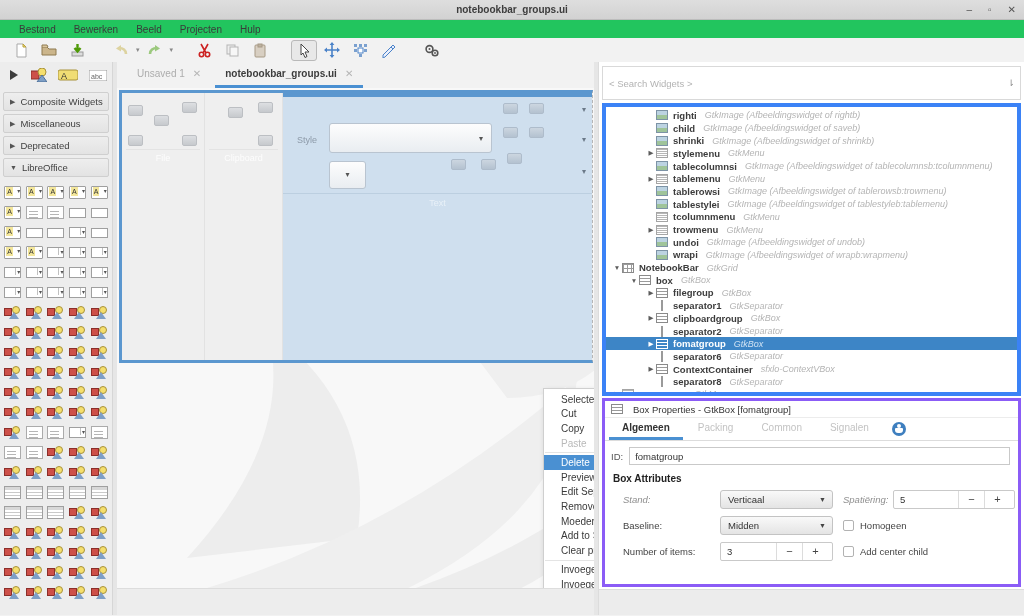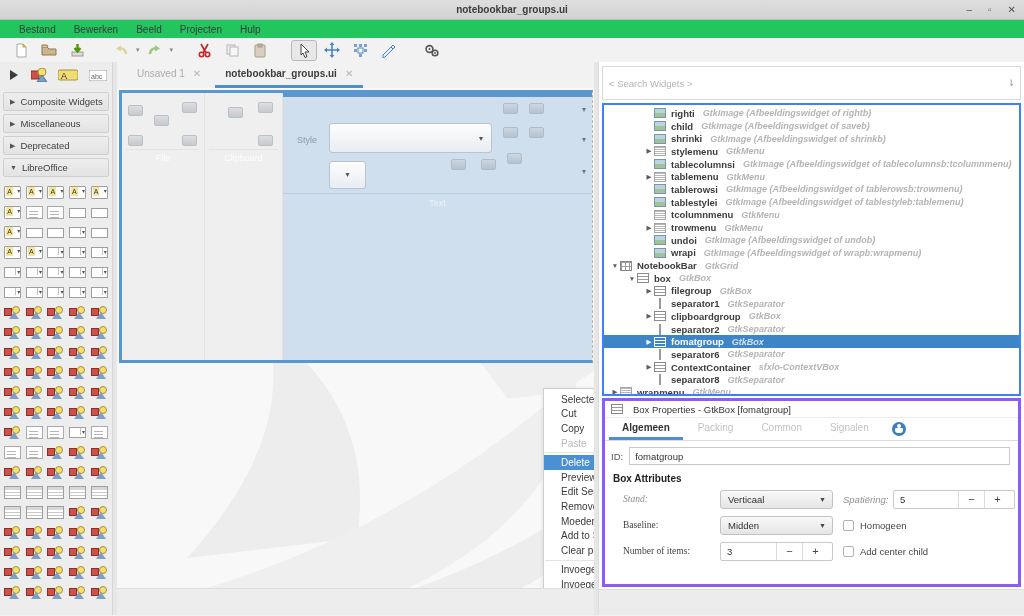--- a/index.html
+++ b/index.html
@@ -78,25 +78,25 @@
   .ctxmenu{position:absolute;left:426px;top:300px;width:112px;background:#fff;border:1px solid #cfcfcf;box-shadow:2px 3px 6px rgba(0,0,0,.18);padding:3px 0;z-index:50;}
   .cmi{height:14.6px;display:flex;align-items:center;padding-left:17px;padding-right:6px;font-size:10px;color:#3a3a3a;position:relative;}
   .cmi.disabled{color:#b9b9b9;}
   .cmi.highlighted{background:#4a90d2;color:#fff;}
   .cmsep{height:1px;background:#e4e4e4;margin:2px 1px;}
 
   
   .searchrow{padding:4px 3px 3px 3px;}
   .searchbox{height:17px;border:1px solid #d9d9d9;background:#fff;display:flex;align-items:center;padding:16px 6px;color:#b3b3b3;font-size:9.5px;position:relative;}
   .searchbox .sarr{position:absolute;right:5px;color:#8b8b8b;font-size:9px;}
-  .tree{height:293px;border:2px solid #3b82f6;margin:0 3px;background:#fff;overflow:hidden;padding-top:2px;}
+  .tree{height:293px;border:4px solid #3b82f6;margin:0 3px;background:#fff;overflow:hidden;padding-top:2px;}
   .trow{height:12.7px;display:flex;align-items:center;font-size:9.5px;white-space:nowrap;}
   .trow .exp{width:10px;font-size:6.5px;color:#5c5c5c;text-align:center;flex:none;}
   .trow .tname{font-weight:bold;color:#3c3c3c;margin-right:8px;}
-  .trow .tclass{font-style:italic;color:#b4b4b4;font-size:9px;font-weight:bold;}
+  .trow .tclass{font-style:italic;color:#b4b4b4;font-size:9px;}
   .trow.sel{background:#3d85c6;}
   .trow.sel .tname{color:#fff;}
   .trow.sel .tclass{color:#cfe2f3;}
   .trow.sel .exp{color:#fff;}
   .ti{width:12px;height:10px;flex:none;margin-right:5px;display:inline-block;position:relative;}
   .ti.image{background:linear-gradient(#bcd3e2 0 4px,#9fc49a 4px);border:1px solid #7d93a6;}
   .ti.menu{background:#fff;border:1px solid #a5a5a5;background-image:repeating-linear-gradient(#fff 0 1px,#b7b7b7 1px 2px);background-origin:content-box;padding:1px;}
   .ti.grid{background:#fff;border:1px solid #8a8a8a;background-image:linear-gradient(#9b9b9b 0 1px,transparent 1px),linear-gradient(90deg,#9b9b9b 0 1px,transparent 1px);background-size:4px 4px;}
   .ti.box{background:#fff;border:1px solid #8a8a8a;background-image:repeating-linear-gradient(transparent 0 2px,#9b9b9b 2px 3px);}
   .trow.sel .ti.box{border-color:#fff;background:#3d85c6;background-image:repeating-linear-gradient(transparent 0 2px,#fff 2px 3px);}
@@ -108,21 +108,21 @@
   .ptab{padding:4px 13px 4px 13px;font-size:10px;color:#c3c3c3;border-bottom:3px solid transparent;}
   .ptab.active{color:#333;font-weight:bold;border-bottom:3px solid #4a90d2;}
   .a11y{width:14px;height:14px;border-radius:50%;background:#3e7fbf;margin:0 0 4px 8px;position:relative;}
   .a11y::before{content:"";position:absolute;left:5px;top:2px;width:4px;height:4px;border-radius:50%;background:#fff;}
   .a11y::after{content:"";position:absolute;left:3px;top:6px;width:8px;height:5px;background:#fff;border-radius:1px 1px 3px 3px;}
   .idrow{display:flex;align-items:center;padding:6px 8px 4px 6px;gap:6px;}
   .idrow .lbl{font-size:9.5px;color:#555;}
   .idrow input{flex:1;height:18px;border:1px solid #c9c9c9;font-size:9.5px;padding:0 5px;color:#333;font-family:inherit;background:#fff;}
   .sectlbl{font-weight:bold;font-size:10px;color:#222;padding:4px 0 2px 8px;}
   .frow{display:flex;align-items:center;height:26px;position:relative;}
-  .flbl{position:absolute;left:18px;font-size:9.5px;font-family:Liberation Serif, serif;}
+  .flbl{position:absolute;left:18px;font-size:9.5px;}
   .flbl.it{font-style:italic;color:#8f8f8f;}
   .flbl.nm{color:#444;}
   .flbl2{position:absolute;left:238px;font-size:9.5px;}
   .combo{position:absolute;left:115px;width:113px;height:19px;background:linear-gradient(#f9f9f9,#e4e4e4);border:1px solid #c3c3c3;border-radius:3px;display:flex;align-items:center;padding-left:7px;font-size:9.5px;color:#333;}
   .combo .carr{position:absolute;right:6px;font-size:7px;color:#444;}
   .spin{position:absolute;height:19px;display:flex;border:1px solid #c9c9c9;background:#fff;border-radius:2px;}
   .spin .val{width:64px;padding-left:6px;font-size:9.5px;color:#333;display:flex;align-items:center;}
   .spin .sbtn{width:26px;border-left:1px solid #dcdcdc;display:flex;align-items:center;justify-content:center;font-size:11px;color:#444;}
   .chk{position:absolute;left:238px;display:flex;align-items:center;gap:6px;font-size:9.5px;color:#444;}
   .chk .box{width:11px;height:11px;border:1px solid #b2b2b2;background:#fff;border-radius:2px;}

